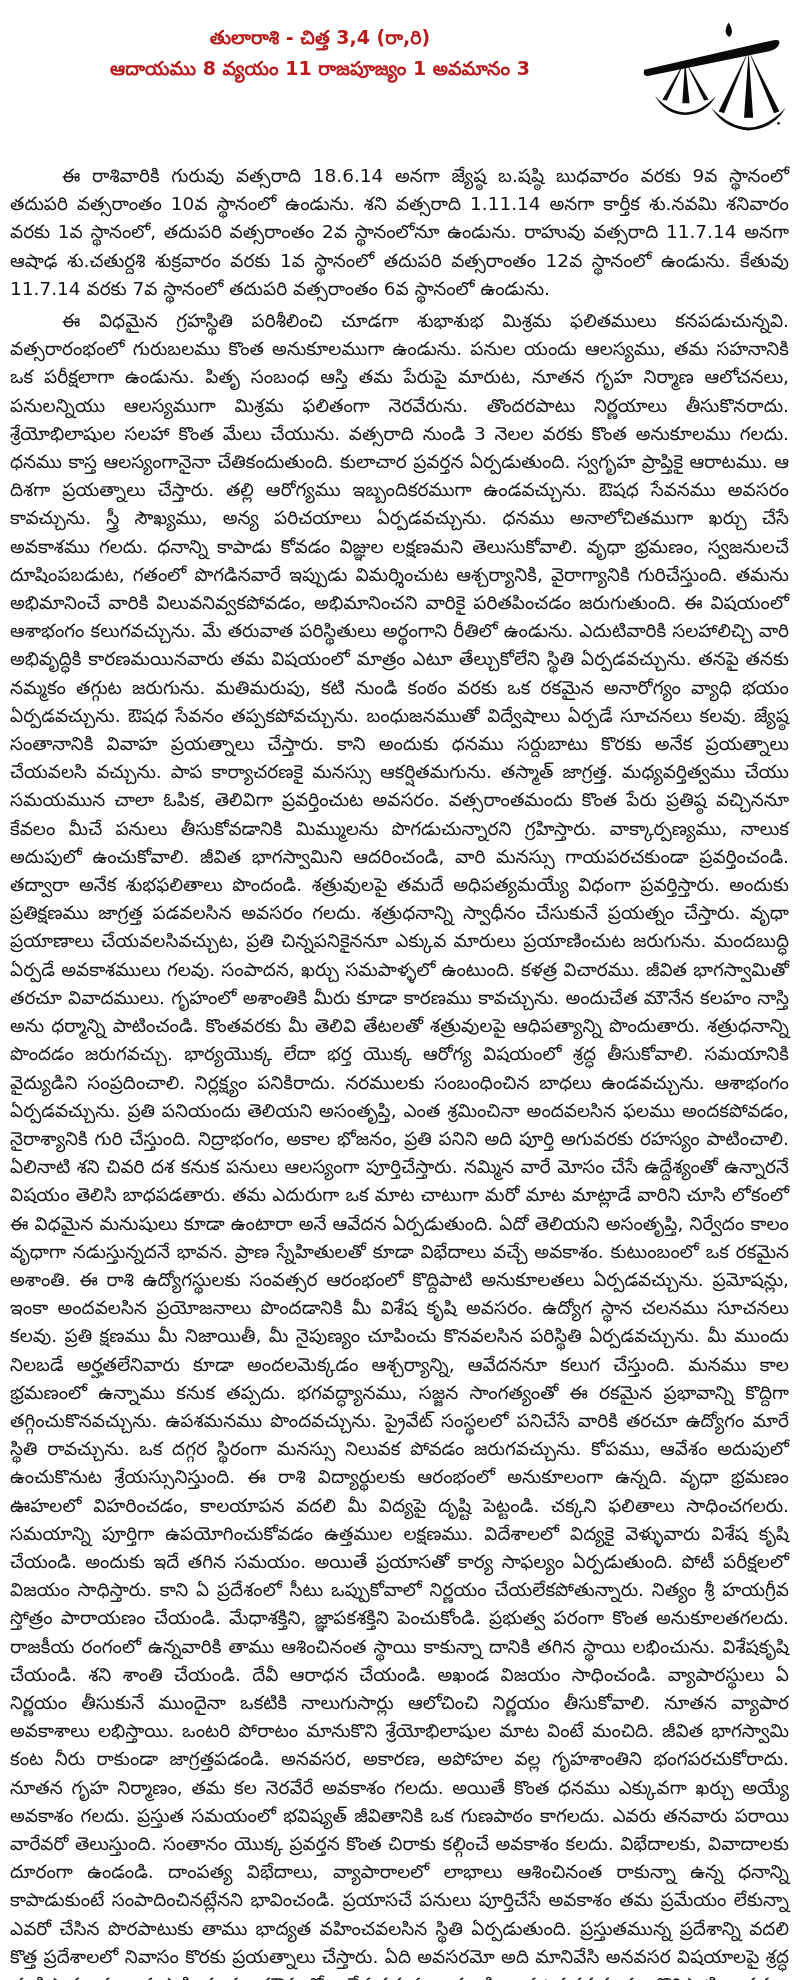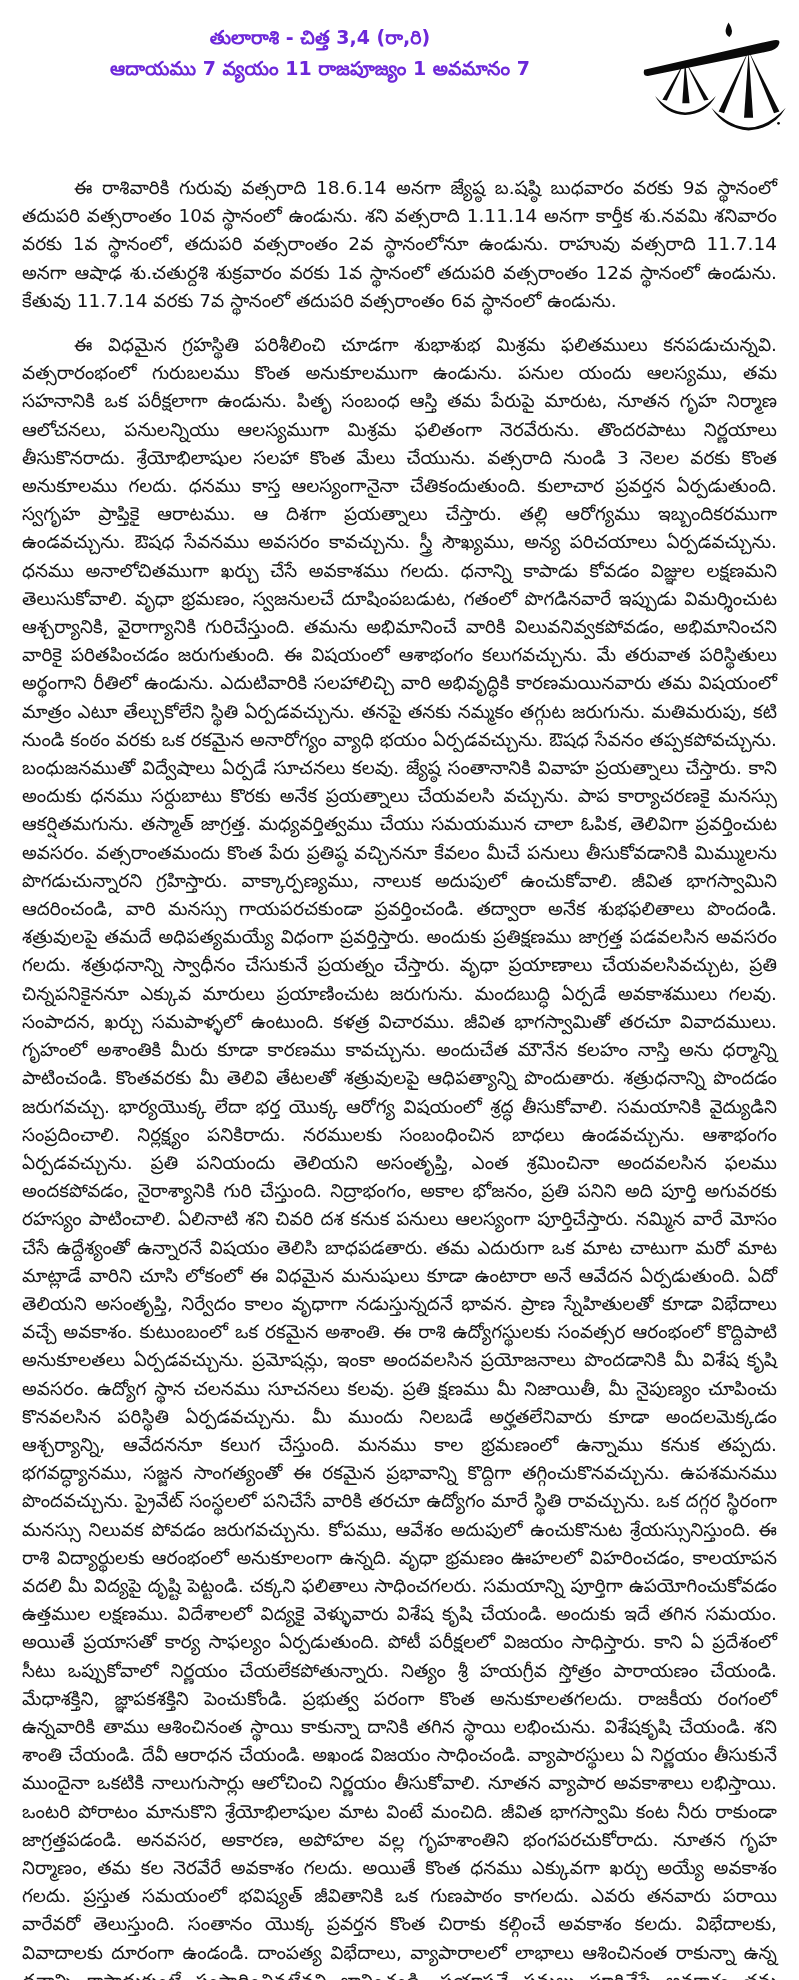--- a/index.html
+++ b/index.html
@@ -22,50 +22,50 @@
     padding-top: 22px;
     height: 130px;
     box-sizing: border-box;
   }
   .header-lines {
     width: 640px;
     text-align: center;
     font-weight: bold;
     font-size: 19px;
     line-height: 31px;
-    color: #6d28d9;
+    color: #b91c1c;
   }
   .libra-icon {
     position: absolute;
     top: 18px;
     right: 8px;
     width: 152px;
     height: 118px;
   }
   .body-text {
     padding: 28px 6px 0 6px;
     font-size: 18.5px;
     line-height: 28.2px;
     text-align: justify;
     color: #141414;
   }
   .body-text p {
-    margin: 16px;
+    margin: 4px;
     text-indent: 52px;
   }
 </style>
 </head>
 <body>
 
 <div class="page">
 
   <div class="header">
     <div class="header-lines">
       <div>తులారాశి - చిత్త 3,4 (రా,రి)</div>
-      <div>ఆదాయము 7  వ్యయం 11 రాజపూజ్యం 1 అవమానం 7</div>
+      <div>ఆదాయము 8  వ్యయం 11 రాజపూజ్యం 1 అవమానం 3</div>
     </div>
 
     <svg class="libra-icon" viewBox="0 0 160 130" xmlns="http://www.w3.org/2000/svg">
       <g fill="#0a0a0a">
 
         <path d="M95 5 q7 11 1 16 q-8 -4 -1 -16 Z"></path>
 
         <path d="M2 57 L142 25 Q154 22 150 30 Q148 35 138 37 L6 64 Q0 64 2 57 Z"></path>
 
         <path d="M47 47 L22 90 L27 91 Z"></path>

